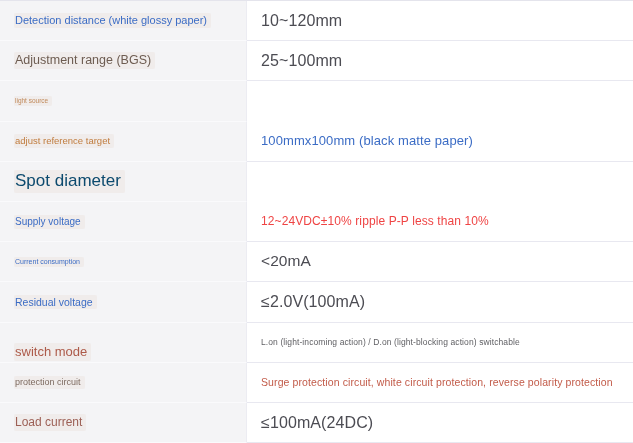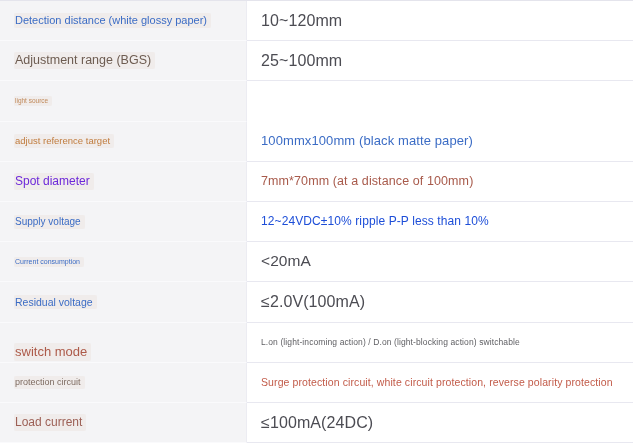--- a/index.html
+++ b/index.html
@@ -88,33 +88,30 @@
     <div class="label-cell">
       <span class="spec-label" style="color: rgb(192, 124, 62); font-size: 9.5px;">adjust reference target</span>
     </div>
     <div class="value-cell">
       <span class="spec-value" style="color: rgb(59, 108, 197); font-size: 13px;">100mmx100mm (black matte paper)</span>
     </div>
   </div>
 
   <div class="spec-row">
     <div class="label-cell">
-      <span class="spec-label" style="color: #6d28d9; font-size: 12px;">Spot diameter</span>
-    </div>
-    <div class="value-cell">
-      <span class="spec-value" style="color: rgb(168, 90, 75); font-size: 12.5px;">7mm*70mm (at a distance of 100mm)</span>
+      <span class="spec-label" style="color: #0c4a6e; font-size: 17px;">Spot diameter</span>
     </div>
   </div>
 
   <div class="spec-row">
     <div class="label-cell">
       <span class="spec-label" style="color: rgb(59, 108, 197); font-size: 10px;">Supply voltage</span>
     </div>
     <div class="value-cell">
-      <span class="spec-value" style="color: #1d4ed8; font-size: 12px; text-align: center;">12~24VDC±10% ripple P-P less than 10%</span>
+      <span class="spec-value" style="color: #ef4444; font-size: 12px; text-align: center;">12~24VDC±10% ripple P-P less than 10%</span>
     </div>
   </div>
 
   <div class="spec-row">
     <div class="label-cell">
       <span class="spec-label" style="color: rgb(59, 108, 197); font-size: 7px;">Current consumption</span>
     </div>
     <div class="value-cell">
       <span class="spec-value" style="color: rgb(76, 76, 83); font-size: 15.5px;">&lt;20mA</span>
     </div>

